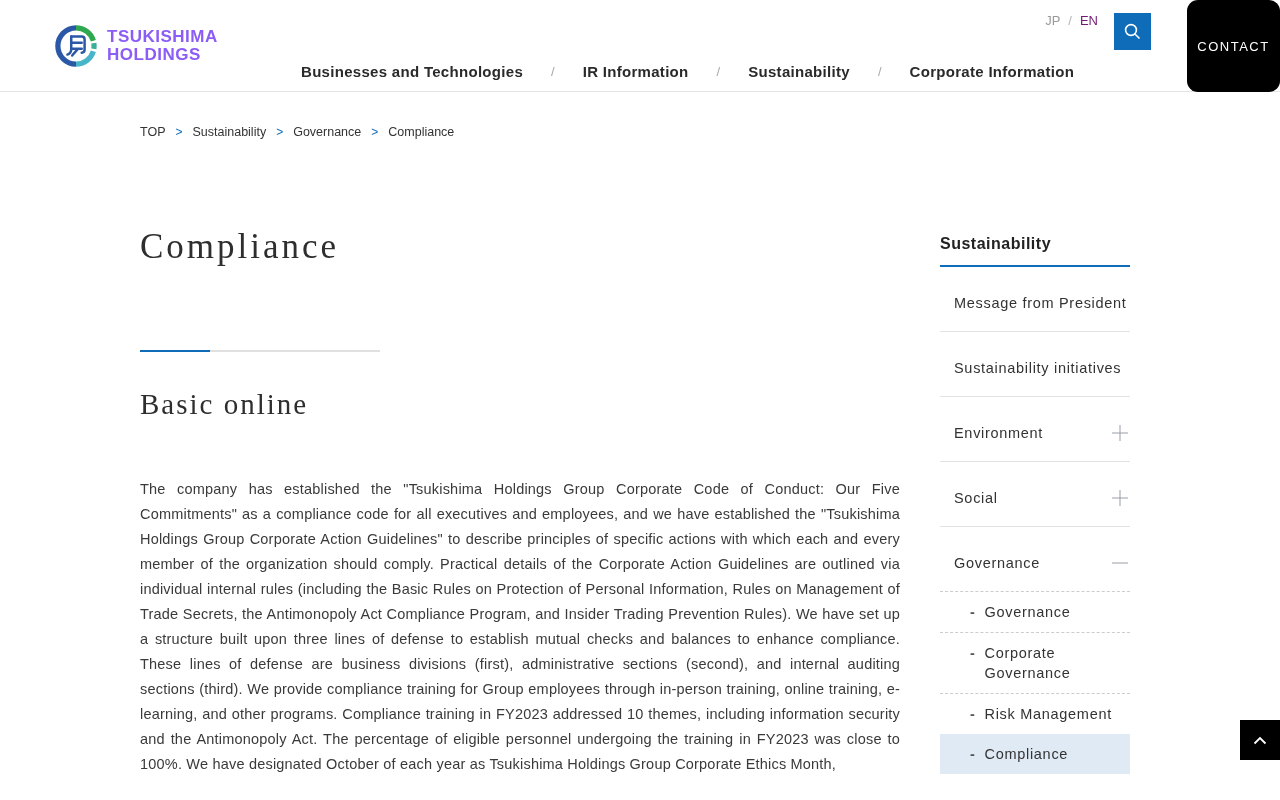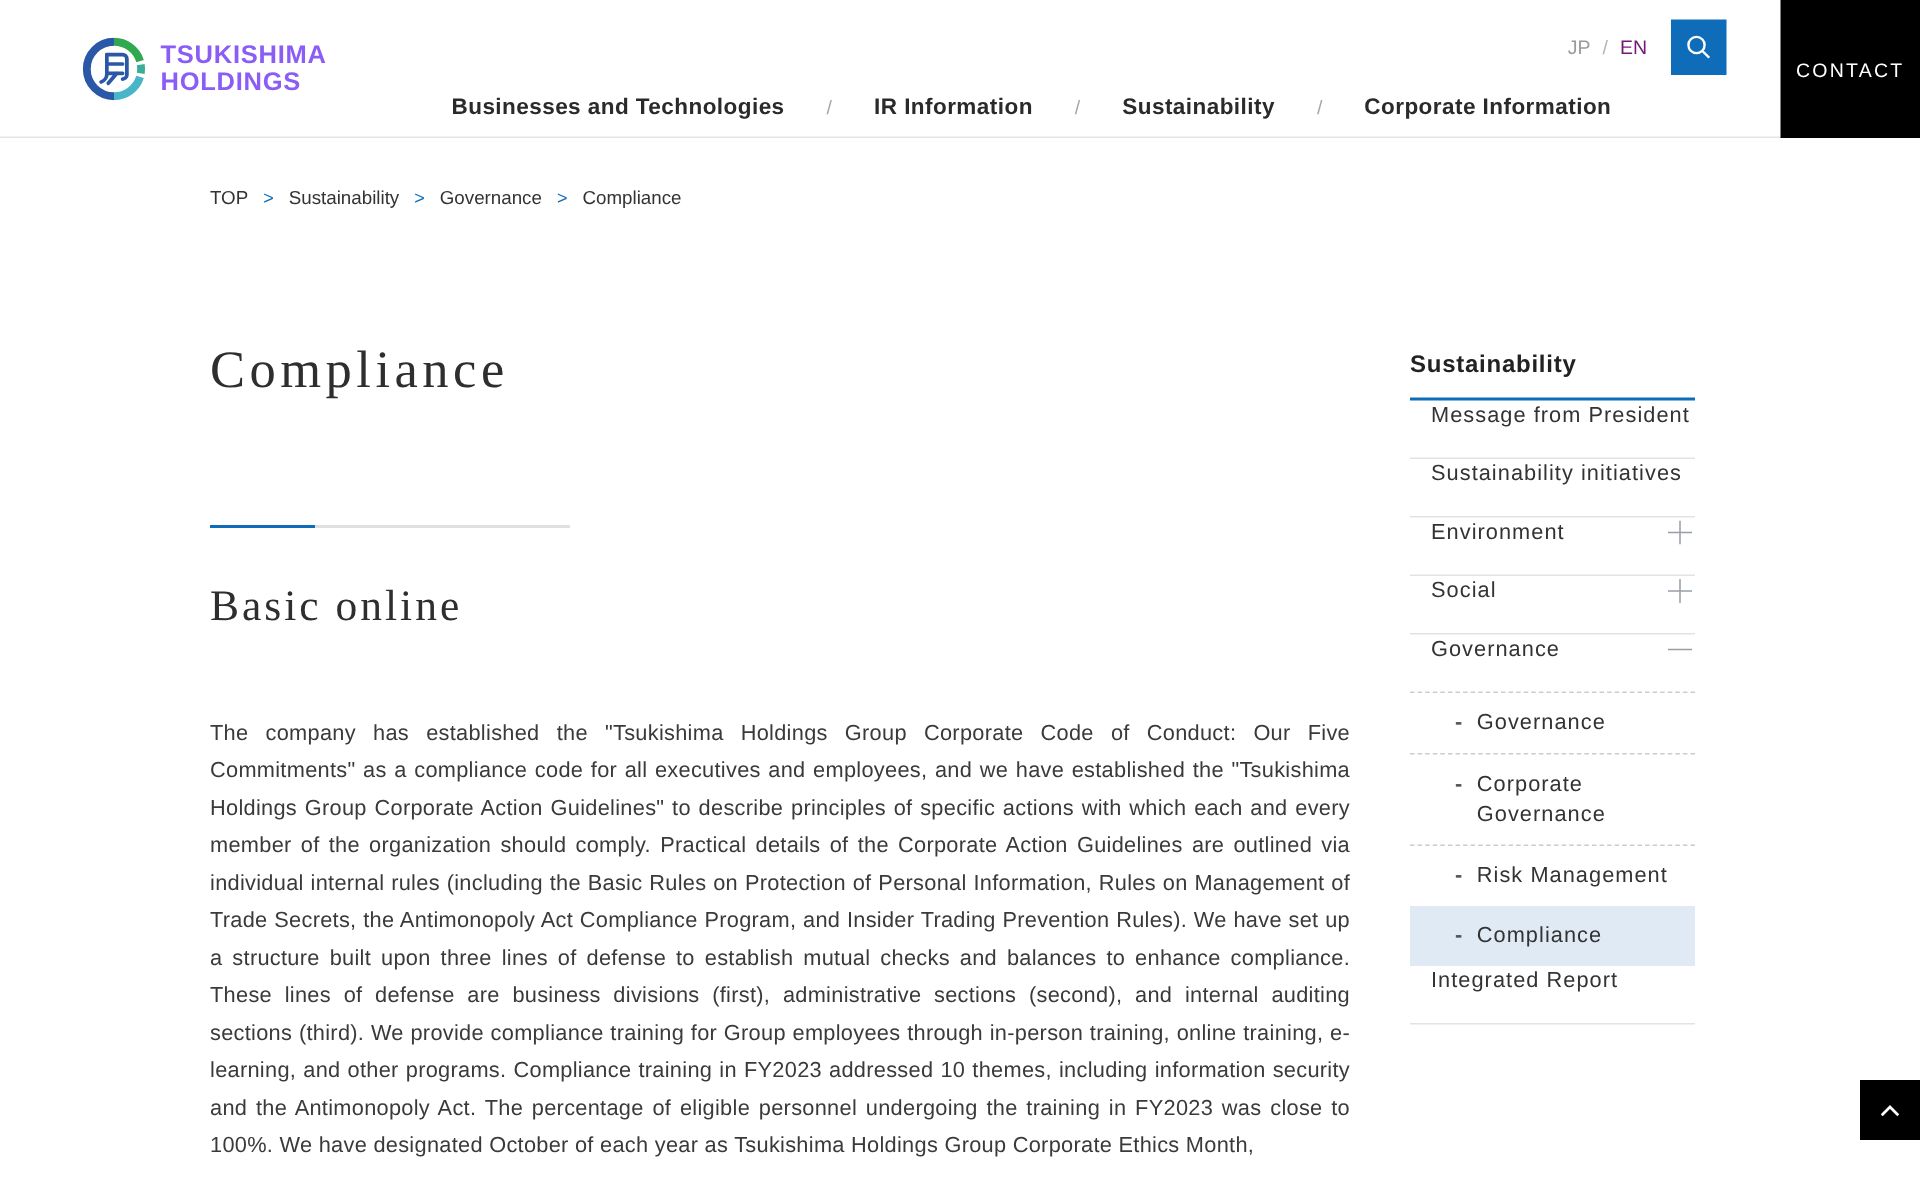--- a/index.html
+++ b/index.html
@@ -5,31 +5,31 @@
   * { margin:0; padding:0; box-sizing:border-box; }
   html,body { width:1280px; height:800px; overflow:hidden; background:#fff;
     font-family:"Liberation Sans", sans-serif; color:#333; }
 
   
   header { position:relative; height:92px; background:#fff; border-bottom:1px solid #e4e4e4; }
   .logo { position:absolute; left:55px; top:25px; display:flex; align-items:center; gap:10px; cursor:pointer; }
   .logo-mark { width:42px; height:42px; display:block; }
   .logo-text { font-weight:700; font-size:17px; line-height:1.05; letter-spacing:0.5px; color:#8b5cf6; }
 
-  .lang-search { position:absolute; top:13px; right:129px; display:flex; align-items:center; gap:16px; }
+  .lang-search { position:absolute; top:13px; right:129px; display:flex; align-items:flex-start; gap:16px; }
   .lang { font-size:13px; display:flex; gap:8px; align-items:center; }
   .lang .jp { color:#9a9a9a; cursor:pointer; }
   .lang .slash { color:#b5b5b5; }
   .lang .en { color:#701a75; cursor:pointer; }
   .search-btn { width:37px; height:37px; background:#0f6cb8; border:none; display:flex;
     align-items:center; justify-content:center; cursor:pointer; }
 
   .contact { position:absolute; right:0; top:0; width:93px; height:92px; background:#000;
     color:#fff; display:flex; align-items:center; justify-content:center;
-    font-size:13px; letter-spacing:1.5px; cursor:pointer; }
+    font-size:13px; letter-spacing:1.5px; cursor:pointer;border-radius:11px; }
 
   nav { position:absolute; left:301px; bottom:11px; display:flex; align-items:center; gap:28px; }
   nav .nav-item { font-weight:700; font-size:15px; color:#2a2a2a; letter-spacing:0.3px; cursor:pointer; white-space:nowrap; }
   nav .nav-sep { color:#a8a8a8; font-size:13px; }
 
   
   .breadcrumb { margin:33px 0 0 140px; display:flex; align-items:center; gap:10px; font-size:12.5px; color:#333; }
   .breadcrumb .bc-link { cursor:pointer; }
   .breadcrumb .bc-sep { color:#0f6cb8; font-size:12px; }
 
@@ -45,21 +45,21 @@
     background:linear-gradient(to right, #0f6cb8 0, #0f6cb8 70px, #e0e0e0 70px, #e0e0e0 100%); }
   .section-title { margin-top:36px; font-family:"Liberation Serif", serif; font-weight:500;
     font-size:29px; letter-spacing:2px; color:#2e2e2e; }
   .body-text { margin-top:56px; font-size:14.5px; line-height:25px; text-align:justify;
     color:#3a3a3a; letter-spacing:0.2px; }
 
   
   .sb-title { font-size:16px; font-weight:700; letter-spacing:0.5px; color:#222;
     padding-bottom:12px; border-bottom:2px solid #0f6cb8; }
   .sb-item { display:flex; justify-content:space-between; align-items:center;
-    padding:2px 2px 20px 14px; border-bottom:1px solid #e3e3e3;
+    padding:28px 2px 20px 14px; border-bottom:1px solid #e3e3e3;
     font-size:14.5px; color:#333; letter-spacing:0.7px; cursor:pointer; }
   .sb-item.dashed { border-bottom:1px dashed #ccc; }
   .toggle-icon { flex:0 0 auto; }
   .sb-sub { display:flex; gap:9px; padding:10px 8px 10px 30px; font-size:14.5px;
     color:#333; letter-spacing:0.7px; line-height:20px; cursor:pointer; }
   .sb-sub.dashed { border-bottom:1px dashed #ccc; }
   .sb-sub.active { background:#dfeaf5; }
   .sb-sub .dash { color:#555; font-weight:700; }
   .sb-sub .sub-label { display:inline-block; max-width:135px; }
 

